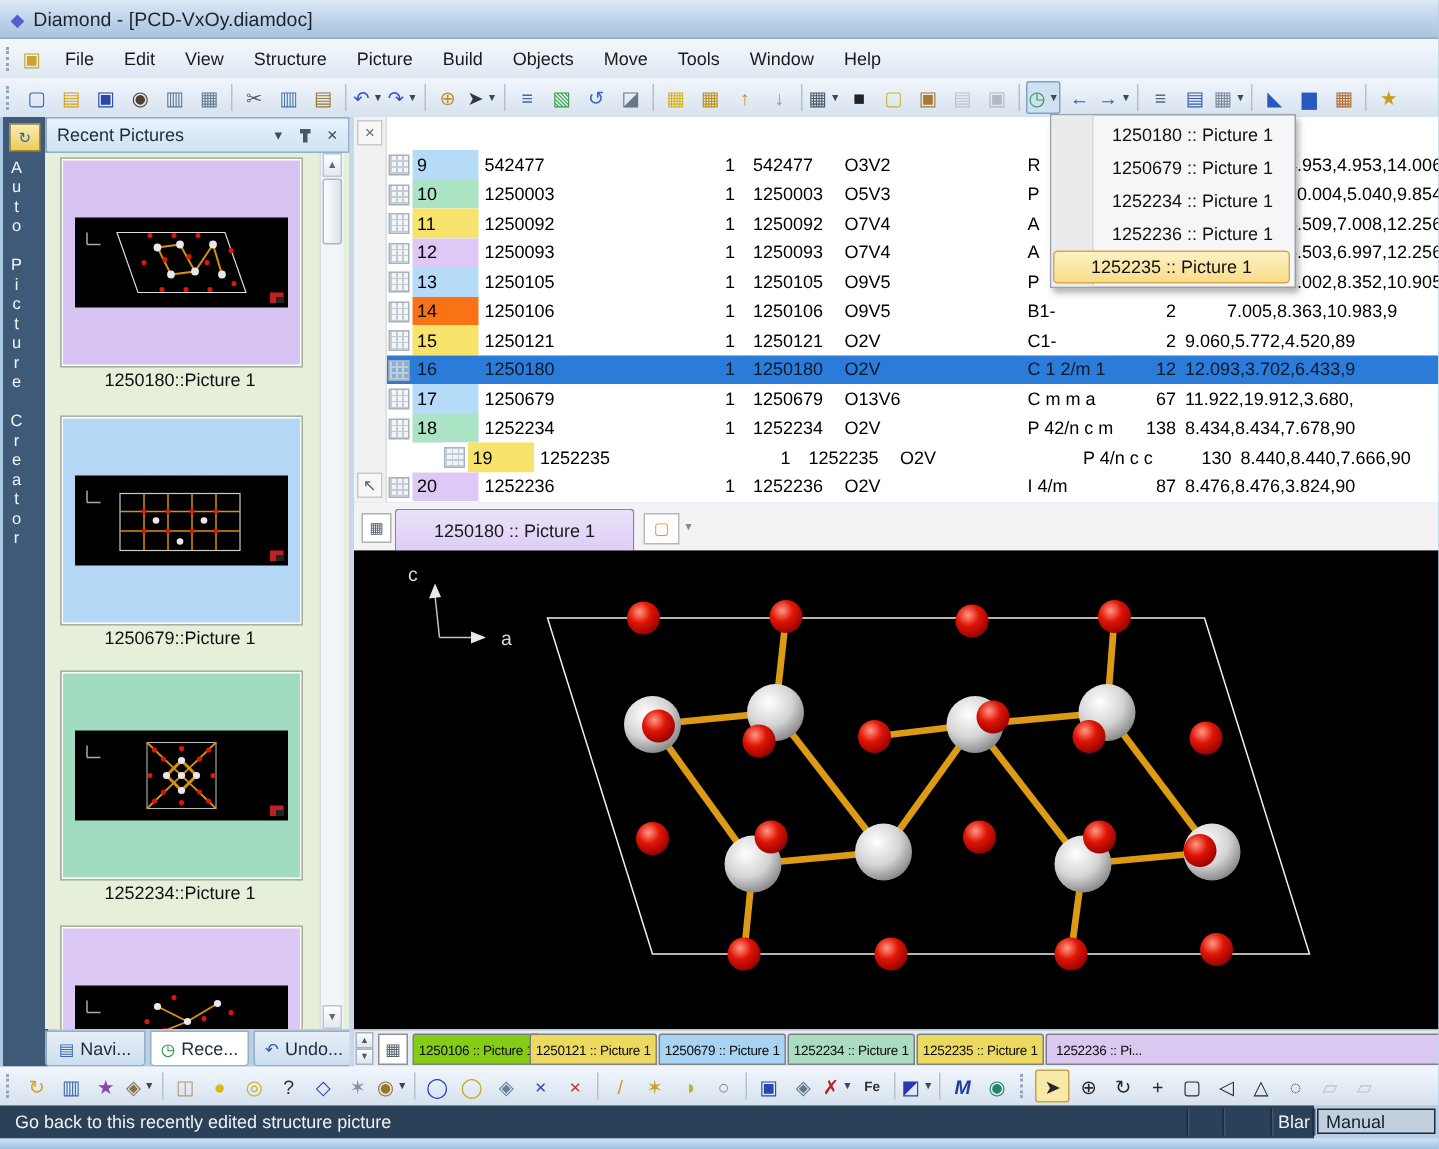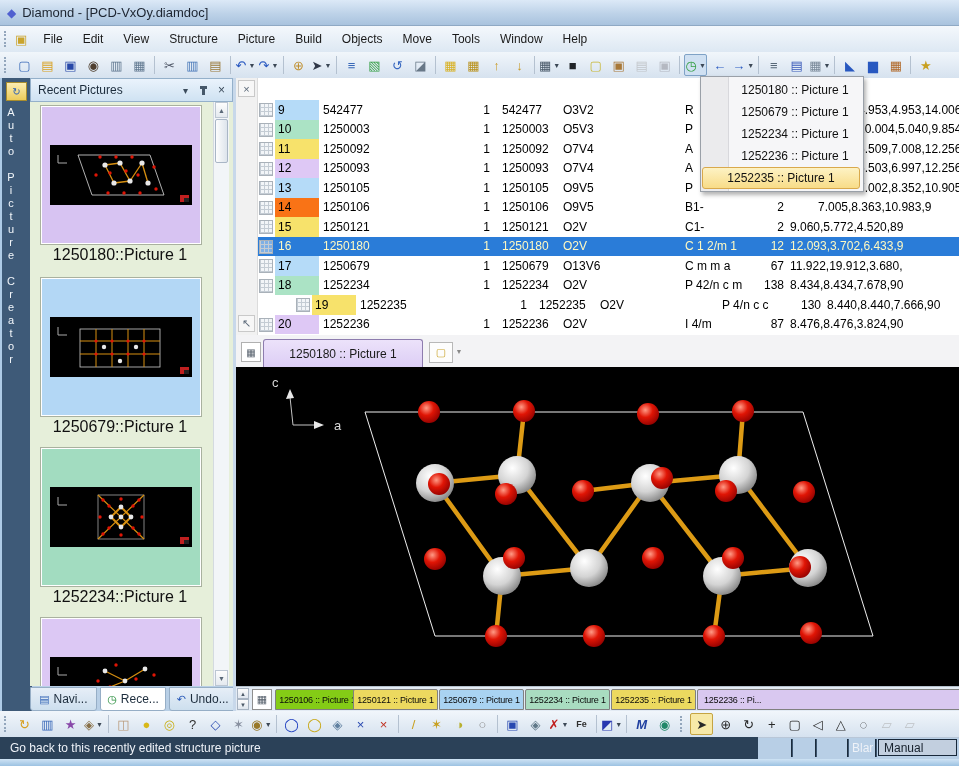--- a/index.html
+++ b/index.html
@@ -45,21 +45,21 @@
     display:flex;align-items:center;color:#1c2c3c;font-size:12px}
   #panel-header .sp{flex:1}
   .ph-btn{width:15px;height:15px;display:flex;align-items:center;justify-content:center;
     color:#3c4c5c;font-size:10px;margin-right:3px}
   .pin{display:inline-block;width:3px;height:9px;background:#46586a;position:relative}
   .pin:after{content:"";position:absolute;left:-2px;top:0;width:7px;height:3px;background:#46586a}
   #panel-body{left:30px;top:102px;width:203px;height:584px;background:#e6efda;overflow:hidden}
   .card{position:absolute;left:10px;width:160px;height:138px;border:1px solid #a9b19f;
     box-shadow:inset 0 0 0 1px #ffffff}
   .card-img{position:absolute;left:9px;top:39px;width:142px;height:60px;background:#000}
-  .card-cap{position:absolute;left:0;width:180px;text-align:center;font-size:16px;color:#101010}
+  .card-cap{position:absolute;left:0;width:180px;text-align:center;font-size:12px;color:#101010}
   
   #pscroll{left:213px;top:102px;width:15px;height:584px;background:#f2f5f8;border-left:1px solid #d4dae0}
   .sbtn{position:absolute;left:1px;width:13px;height:16px;background:linear-gradient(#fdfdfd,#e4e9ef);
     border:1px solid #bcc6d2;box-sizing:border-box;color:#5a6878;font-size:7px;
     display:flex;align-items:center;justify-content:center}
   #pthumb{position:absolute;left:1px;top:17px;width:13px;height:44px;
     background:linear-gradient(90deg,#fdfdfd,#dde4ec);border:1px solid #a9b6c6;box-sizing:border-box;border-radius:2px}
 
   
   #panel-tabs{left:30px;top:687px;width:206px;height:24px;display:flex;gap:3px}
@@ -74,21 +74,21 @@
   #thead{position:absolute;left:0;top:0;width:723px;height:22px;background:#fbfbfc;
     border-bottom:1px solid #cfcfcf;color:#3c3c3c}
   .hcell{position:absolute;top:4px;font-size:12px;white-space:nowrap}
   .hdiv{position:absolute;top:2px;width:1px;height:18px;background:#dcdcdc}
   #tgutter{position:absolute;left:0;top:0;width:21px;height:257px;background:#f1f1f1;
     border-right:1px solid #dcdcdc}
   .gbtn{position:absolute;left:2px;width:17px;height:17px;display:flex;align-items:center;
     justify-content:center;color:#5a6878;font-size:11px;background:#f7f7f7;border:1px solid #c9c9c9;
     box-sizing:border-box}
   .trow{position:absolute;left:22px;width:701px;height:19.5px;background:#fff}
-  .trow.sel{background:#2a7cd8;color:#fef9c3}
+  .trow.sel{background:#2a7cd8;color:#0f172a}
   .trow span{position:absolute;top:2.5px;font-size:12px;white-space:nowrap}
   .gicon{position:absolute;left:1px;top:3px;width:12px;height:12px;border:1px solid #a9b1b9;
     background-color:#f2f5f8;
     background-image:repeating-linear-gradient(0deg,#c4ccd4 0 1px,transparent 1px 4px),
                      repeating-linear-gradient(90deg,#c4ccd4 0 1px,transparent 1px 4px)}
   .trow.sel .gicon{background-color:#7fb0e4}
   .numcell{position:absolute;left:17px;top:0;width:44px;height:19.5px;display:flex;
     align-items:center;padding-left:3px;box-sizing:border-box}
   .c-title{left:65px}.c-pics{left:196px;width:36px;text-align:right}.c-code{left:244px}
   .c-formula{left:305px}.c-sg{left:427px}.c-sgnum{left:486px;width:40px;text-align:right}
@@ -128,21 +128,21 @@
     border:1px solid #a8b4c2;box-sizing:border-box;font-size:6px;color:#4c5a68;
     display:flex;align-items:center;justify-content:center}
   #bt-grid{position:absolute;left:16px;top:2px;width:20px;height:21px;background:#fff;
     border:1px solid #8f8f8f;display:flex;align-items:center;justify-content:center;
     color:#56606c;font-size:11px;box-sizing:border-box}
   .btab{position:absolute;top:2px;height:21px;border:1px solid #808080;box-sizing:border-box;
     border-radius:2px 2px 0 0;font-size:9px;color:#0a0a0a;display:flex;align-items:center;
     justify-content:center;overflow:hidden;white-space:nowrap;letter-spacing:-.2px}
 
   
-  #statusbar{left:0;top:737px;width:758px;height:22px;background:#2b4158;color:#eef2f8;
+  #statusbar{left:0;top:737px;width:876px;height:22px;background:#2b4158;color:#eef2f8;
     font-size:12px}
   #status-msg{position:absolute;left:10px;top:4px}
   .sdiv{position:absolute;top:2px;width:1px;height:18px;background:#1b2b3c;box-shadow:1px 0 0 #3d556e}
   #status-field{position:absolute;left:852px;top:4px}
   #status-mode{position:absolute;left:878px;top:2px;width:79px;height:17px;background:#c2cfdf;
     color:#16202c;display:flex;align-items:center;padding-left:5px;box-sizing:border-box;
     border:1px solid #18283a}
   #bottom-edge{left:0;top:759px;width:959px;height:7px;
     background:linear-gradient(#cfe3f4,#9cc2e2)}
   #splitter{left:233px;top:78px;width:3px;height:633px;background:#c8d8ea}

